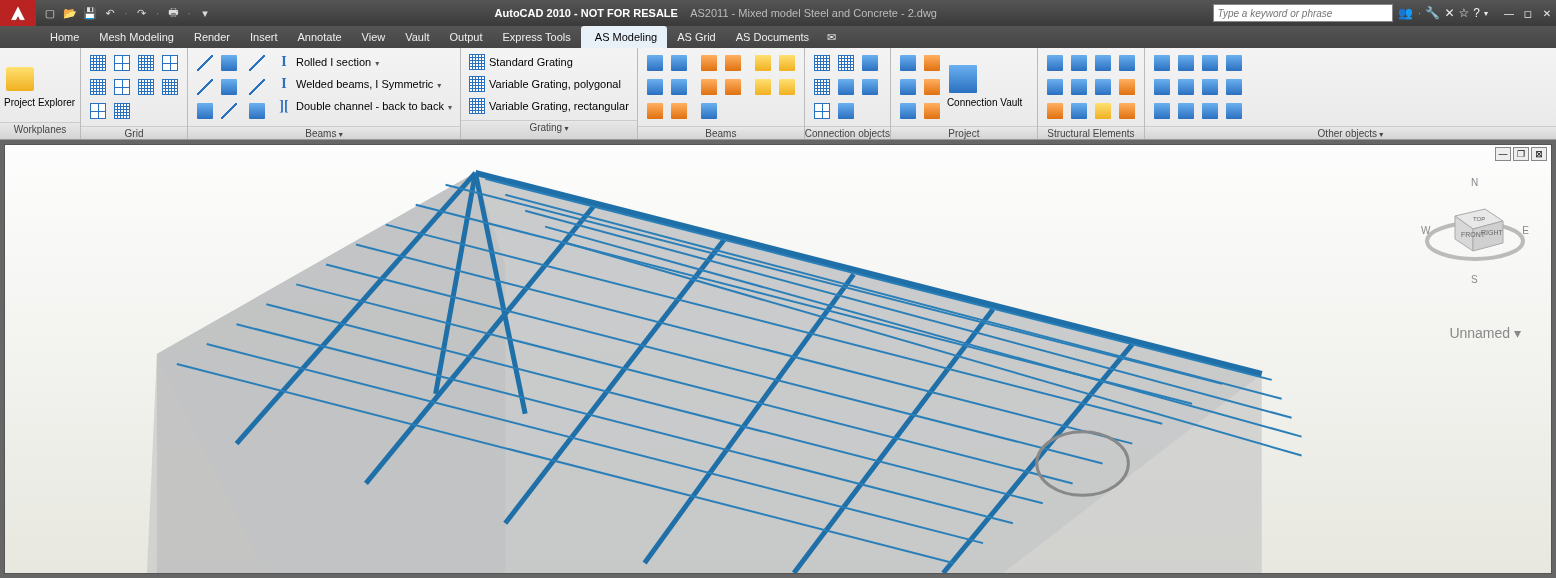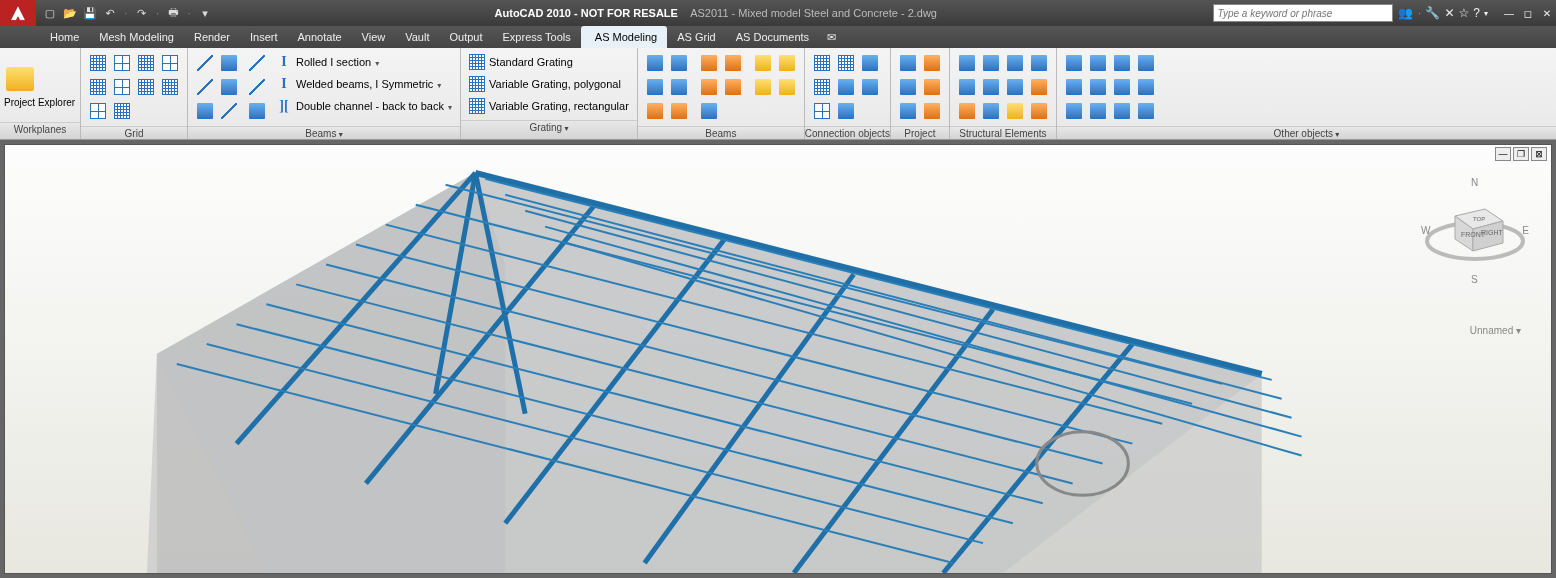--- a/index.html
+++ b/index.html
@@ -65,21 +65,21 @@
 .viewport { position:relative; width:100%; height:100%; background:linear-gradient(#fdfdfd 0%,#f0f0ec 60%,#e8e8e0 100%); border:1px solid #555; overflow:hidden; }
 .vp-winbtns { position:absolute; top:2px; right:4px; display:flex; gap:2px; }
 .vp-winbtn { width:16px; height:14px; border:1px solid #888; background:#eee; font-size:9px; display:flex; align-items:center; justify-content:center; cursor:pointer; }
 
 .viewcube { position:absolute; top:36px; right:26px; width:100px; height:100px; }
 .vc-arrow { position:absolute; font-size:10px; color:#888; }
 .vc-n { top:-4px; left:46px; }
 .vc-s { bottom:-4px; left:46px; }
 .vc-e { right:-4px; top:44px; }
 .vc-w { left:-4px; top:44px; }
-.vc-unnamed { position:absolute; top:180px; right:30px; font-size:10px; color:#888; }
+.vc-unnamed { position:absolute; top:180px; right:30px; font-size:14px; color:#888; }
 
 
 .model { position:absolute; left:0; top:0; width:100%; height:100%; }
 </style>
 </head>
 <body>
 
 <div class="titlebar">
   <div class="app-menu-btn">
     <svg viewBox="0 0 24 24">
@@ -409,20 +409,26 @@
         </div>
         <div class="icon-row">
           <span class="sm-btn">
               <span class="ic blue"></span>
             </span>
           <span class="sm-btn">
               <span class="ic orange"></span>
             </span>
         </div>
       </div>
+      <div class="big-btn" style="width:86px">
+        <div class="big-icon">
+            <span class="ic blue" style="width:28px;height:28px"></span>
+          </div>
+        <div class="big-lbl">Connection Vault</div>
+      </div>
     </div>
     <div class="panel-title">Project</div>
   </div>
 
   <div class="panel">
     <div class="panel-body">
       <div class="icon-grid3">
         <div class="icon-row">
           <span class="sm-btn">
               <span class="ic blue"></span>

